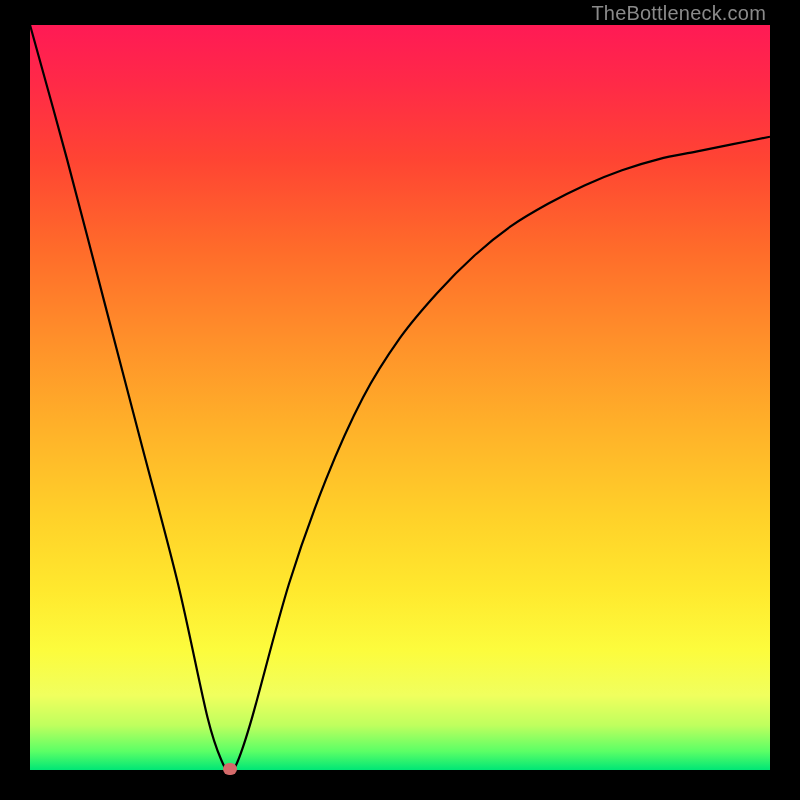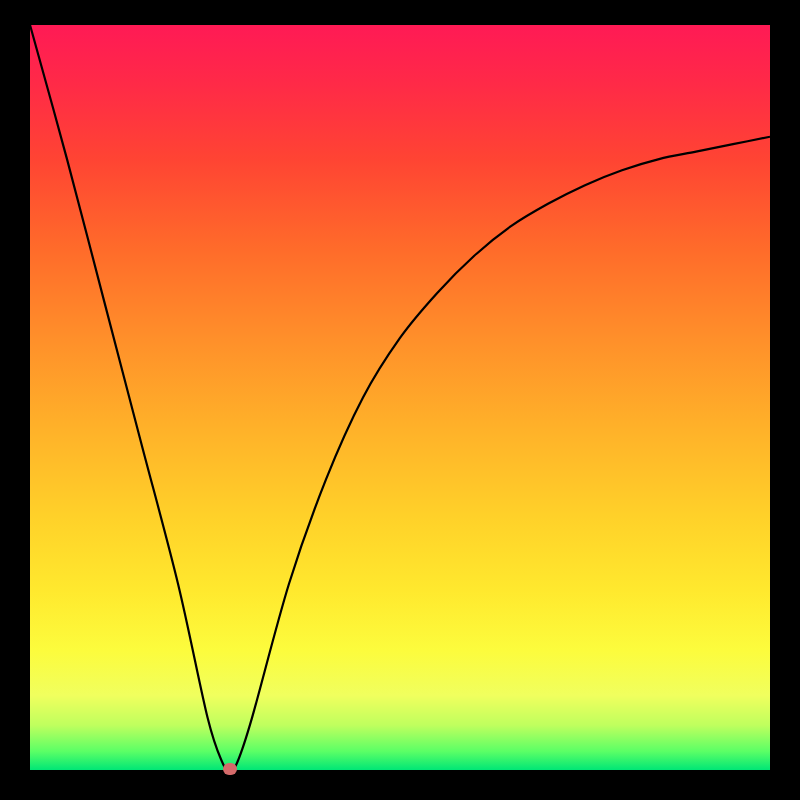--- a/index.html
+++ b/index.html
@@ -61,20 +61,21 @@
     height: 12px;
     border-radius: 6px;
     background: #d46a6a;
     transform: translate(-50%, -50%);
   }
 </style>
 </head>
 <body>
 
 <div class="outer">
+  <div class="credit">TheBottleneck.com</div>
 
   <div class="plot-area">
     <svg class="curve" viewBox="0 0 740 745" preserveAspectRatio="none">
       <path id="curve-path" fill="none" stroke="#000" stroke-width="2.2" d="M 0 0 C 5.92 21.456000000000003 25.16 89.99600000000002 37 134.10000000000002 C 48.84 178.204 62.16 230.35399999999998 74 275.65 C 85.84 320.94599999999997 99.16 371.904 111 417.2 C 122.84 462.496 137.344 514.646 148 558.75 C 158.656 602.854 170.49599999999998 664.2420000000001 177.6 692.85 C 184.704 721.458 188.848 729.2059999999999 192.4 737.55 C 195.952 745.894 197.43200000000002 745 199.8 745 C 202.168 745 203.64800000000002 745.894 207.20000000000002 737.55 C 210.752 729.2059999999999 213.712 721.458 222 692.85 C 230.288 664.2420000000001 247.16 596.894 259 558.75 C 270.84 520.606 284.16 484.25 296 454.45 C 307.84 424.65 321.16 395.14799999999997 333 372.5 C 344.84 349.85200000000003 358.15999999999997 329.588 370 312.90000000000003 C 381.84000000000003 296.21200000000005 395.1600000000001 281.312 407.00000000000006 268.2 C 418.84000000000003 255.088 432.16 241.67800000000005 444 230.95000000000005 C 455.84 220.22200000000004 469.16 209.494 481 201.14999999999998 C 492.84 192.80599999999995 506.16 185.35599999999997 518 178.79999999999995 C 529.84 172.24399999999994 543.16 165.53899999999996 555 160.17499999999995 C 566.84 154.81099999999995 580.16 149.44699999999997 592 145.27499999999998 C 603.84 141.10299999999998 617.16 137.08 629 134.10000000000002 C 640.84 131.12000000000003 654.16 129.03399999999996 666 126.64999999999998 C 677.84 124.26599999999998 691.16 121.58400000000005 703 119.20000000000005 C 714.84 116.81600000000005 734.08 112.94200000000001 740 111.75"></path>
     </svg>
     <div id="marker" class="marker" style="left: 199.8px; top: 744px;"></div>
   </div>
 </div>
 
 </body></html>

